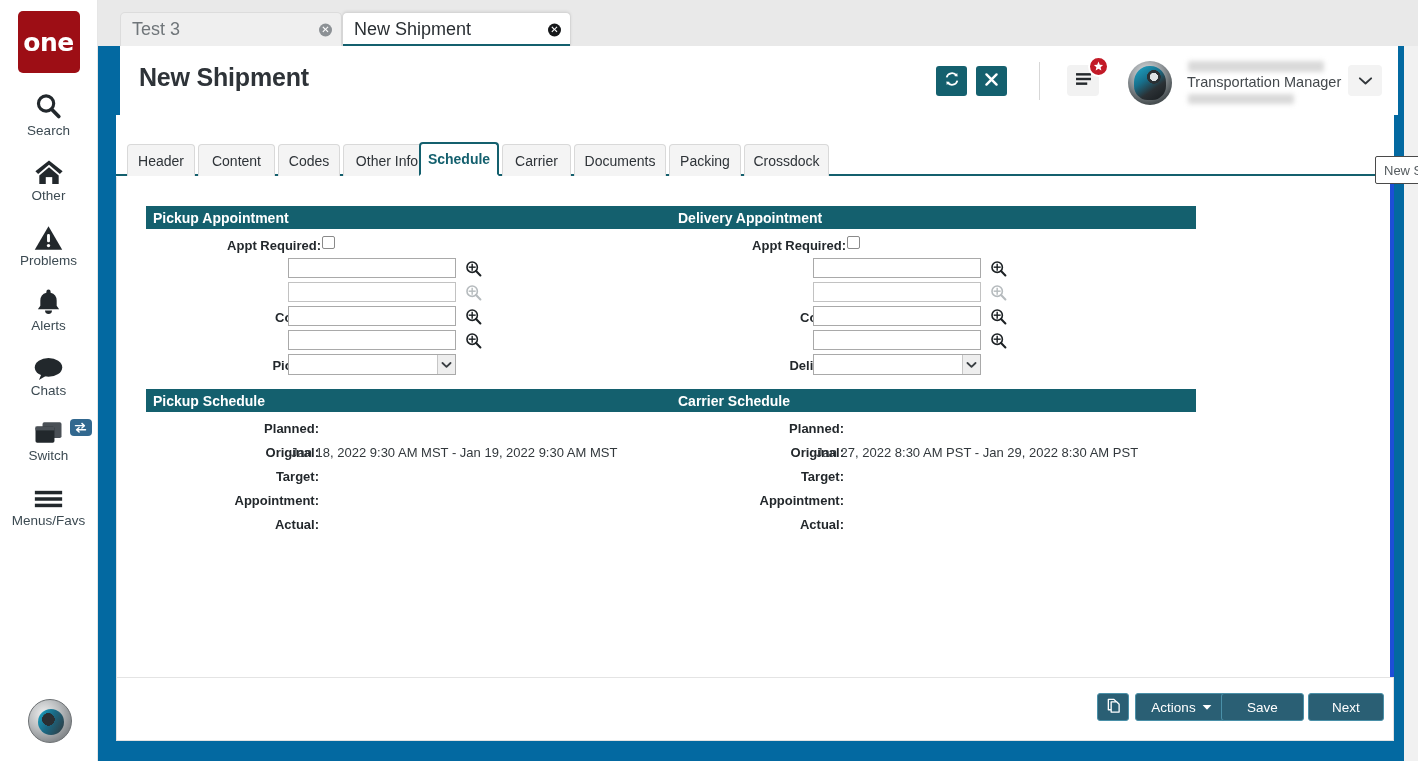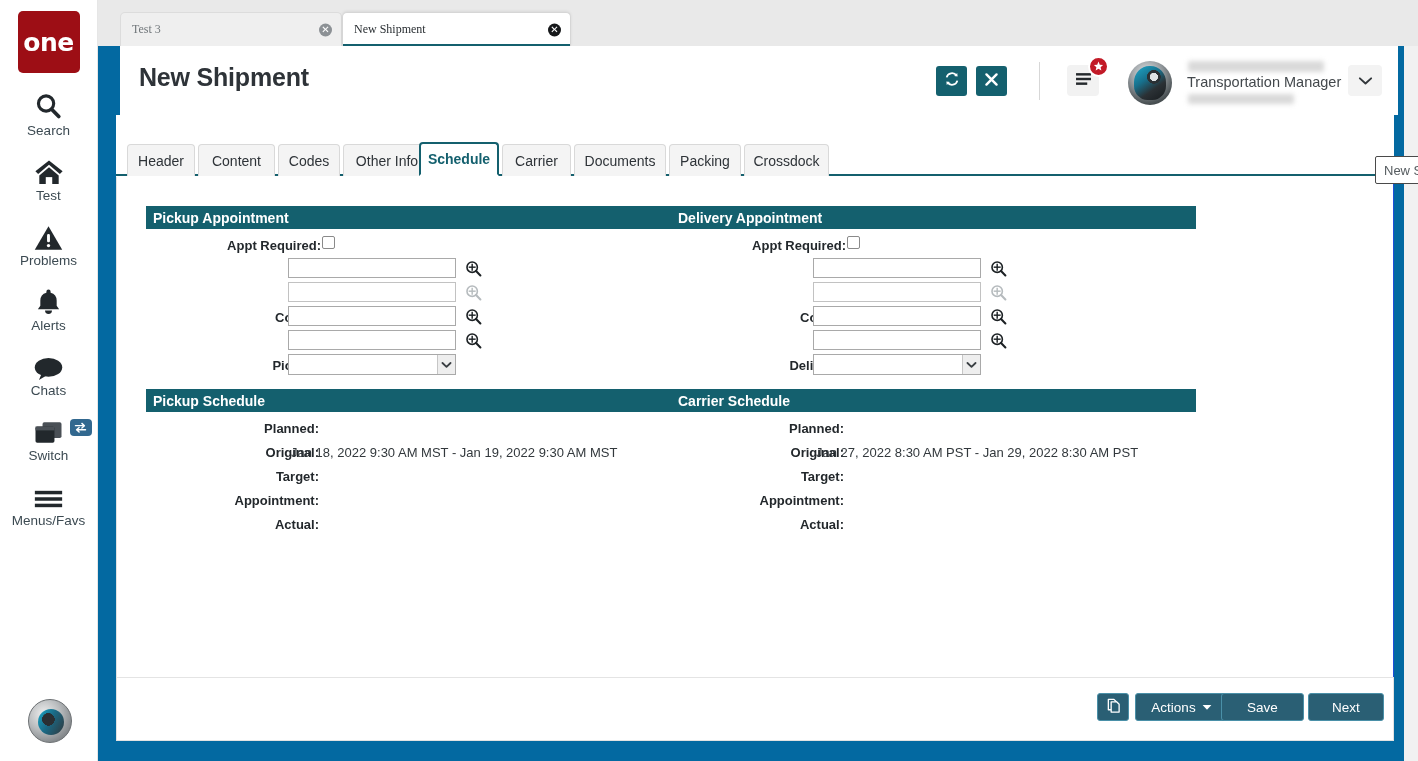--- a/index.html
+++ b/index.html
@@ -67,23 +67,23 @@
     position: absolute; top: 12px; height: 34px;
     background: #efefef; border: 1px solid #dcdcdc; border-bottom: none;
     border-radius: 5px 5px 0 0;
     display: flex; align-items: center; cursor: pointer;
   }
   .btab.active { background: #ffffff; border-color: #d6d6d6; box-shadow: 0 -1px 3px rgba(0,0,0,.07); }
   .btab.active::after {
     content: ""; position: absolute; left: 0; right: 0; bottom: 0; height: 2px; background: #14606e;
   }
   .btab-label {
-    font-size: 12px; color: #70767a; margin-left: 11px;
+    font-size: 18px; color: #70767a; margin-left: 11px;
     white-space: nowrap; overflow: hidden; text-overflow: ellipsis;
-    font-family: Liberation Serif, serif;
+    font-family: Liberation Sans, sans-serif;
   }
   .btab.active .btab-label { color: #2a2f33; }
   .btab-close {
     position: absolute; right: 9px; top: 50%; transform: translateY(-50%);
     width: 13px; height: 13px; border-radius: 50%;
     background: #8c9195; display: flex; align-items: center; justify-content: center;
     cursor: pointer;
   }
   .btab.active .btab-close { background: #16181a; }
   .btab-close span {
@@ -168,21 +168,21 @@
     font-family: "Liberation Sans", sans-serif;
   }
   .ftab.active {
     background: #ffffff; border: 2px solid #14606e; border-bottom: 2px solid #ffffff;
     height: 34px; z-index: 4;
   }
   .ftab.active span { font-weight: 700; color: #14606e; }
 
   #form-area {
     position: absolute; left: 0; top: 62px; width: 1278px; height: 500px;
-    border-left: 1px solid #e2e2e2; border-right: 1px solid #1d4ed8;
+    border-left: 1px solid #e2e2e2; border-right: 4px solid #1d4ed8;
   }
   .sec-head {
     position: absolute; height: 23px; background: #14606e;
     display: flex; align-items: center;
   }
   .sec-head span {
     color: #ffffff; font-size: 14px; font-weight: 700; margin-left: 7px;
     font-family: "Liberation Sans", sans-serif;
   }
   .frow { position: absolute; height: 24px; }
@@ -270,21 +270,21 @@
     </div>
 
     <div class="nav-item">
       <div class="nav-ico">
         <svg width="30" height="27" viewBox="0 0 26 23">
             <path d="M13 1 L1.2 10.5 L3.6 12.7 L13 4.8 L22.4 12.7 L24.8 10.5 Z" fill="#22282c"></path>
             <path d="M13 7 L4.6 14 L4.6 21.5 L21.4 21.5 L21.4 14 Z" fill="#22282c"></path>
             <rect x="10.2" y="15.5" width="5.6" height="6" fill="#fff"></rect>
           </svg>
       </div>
-      <div class="nav-label">Test</div>
+      <div class="nav-label">Other</div>
     </div>
 
     <div class="nav-item">
       <div class="nav-ico">
         <svg width="29" height="26" viewBox="0 0 26 23">
             <path d="M13 1 L25.3 22 L0.7 22 Z" fill="#22282c"></path>
             <rect x="11.7" y="8" width="2.6" height="7.4" rx="1.2" fill="#fff"></rect>
             <circle cx="13" cy="18.3" r="1.5" fill="#fff"></circle>
           </svg>
       </div>

